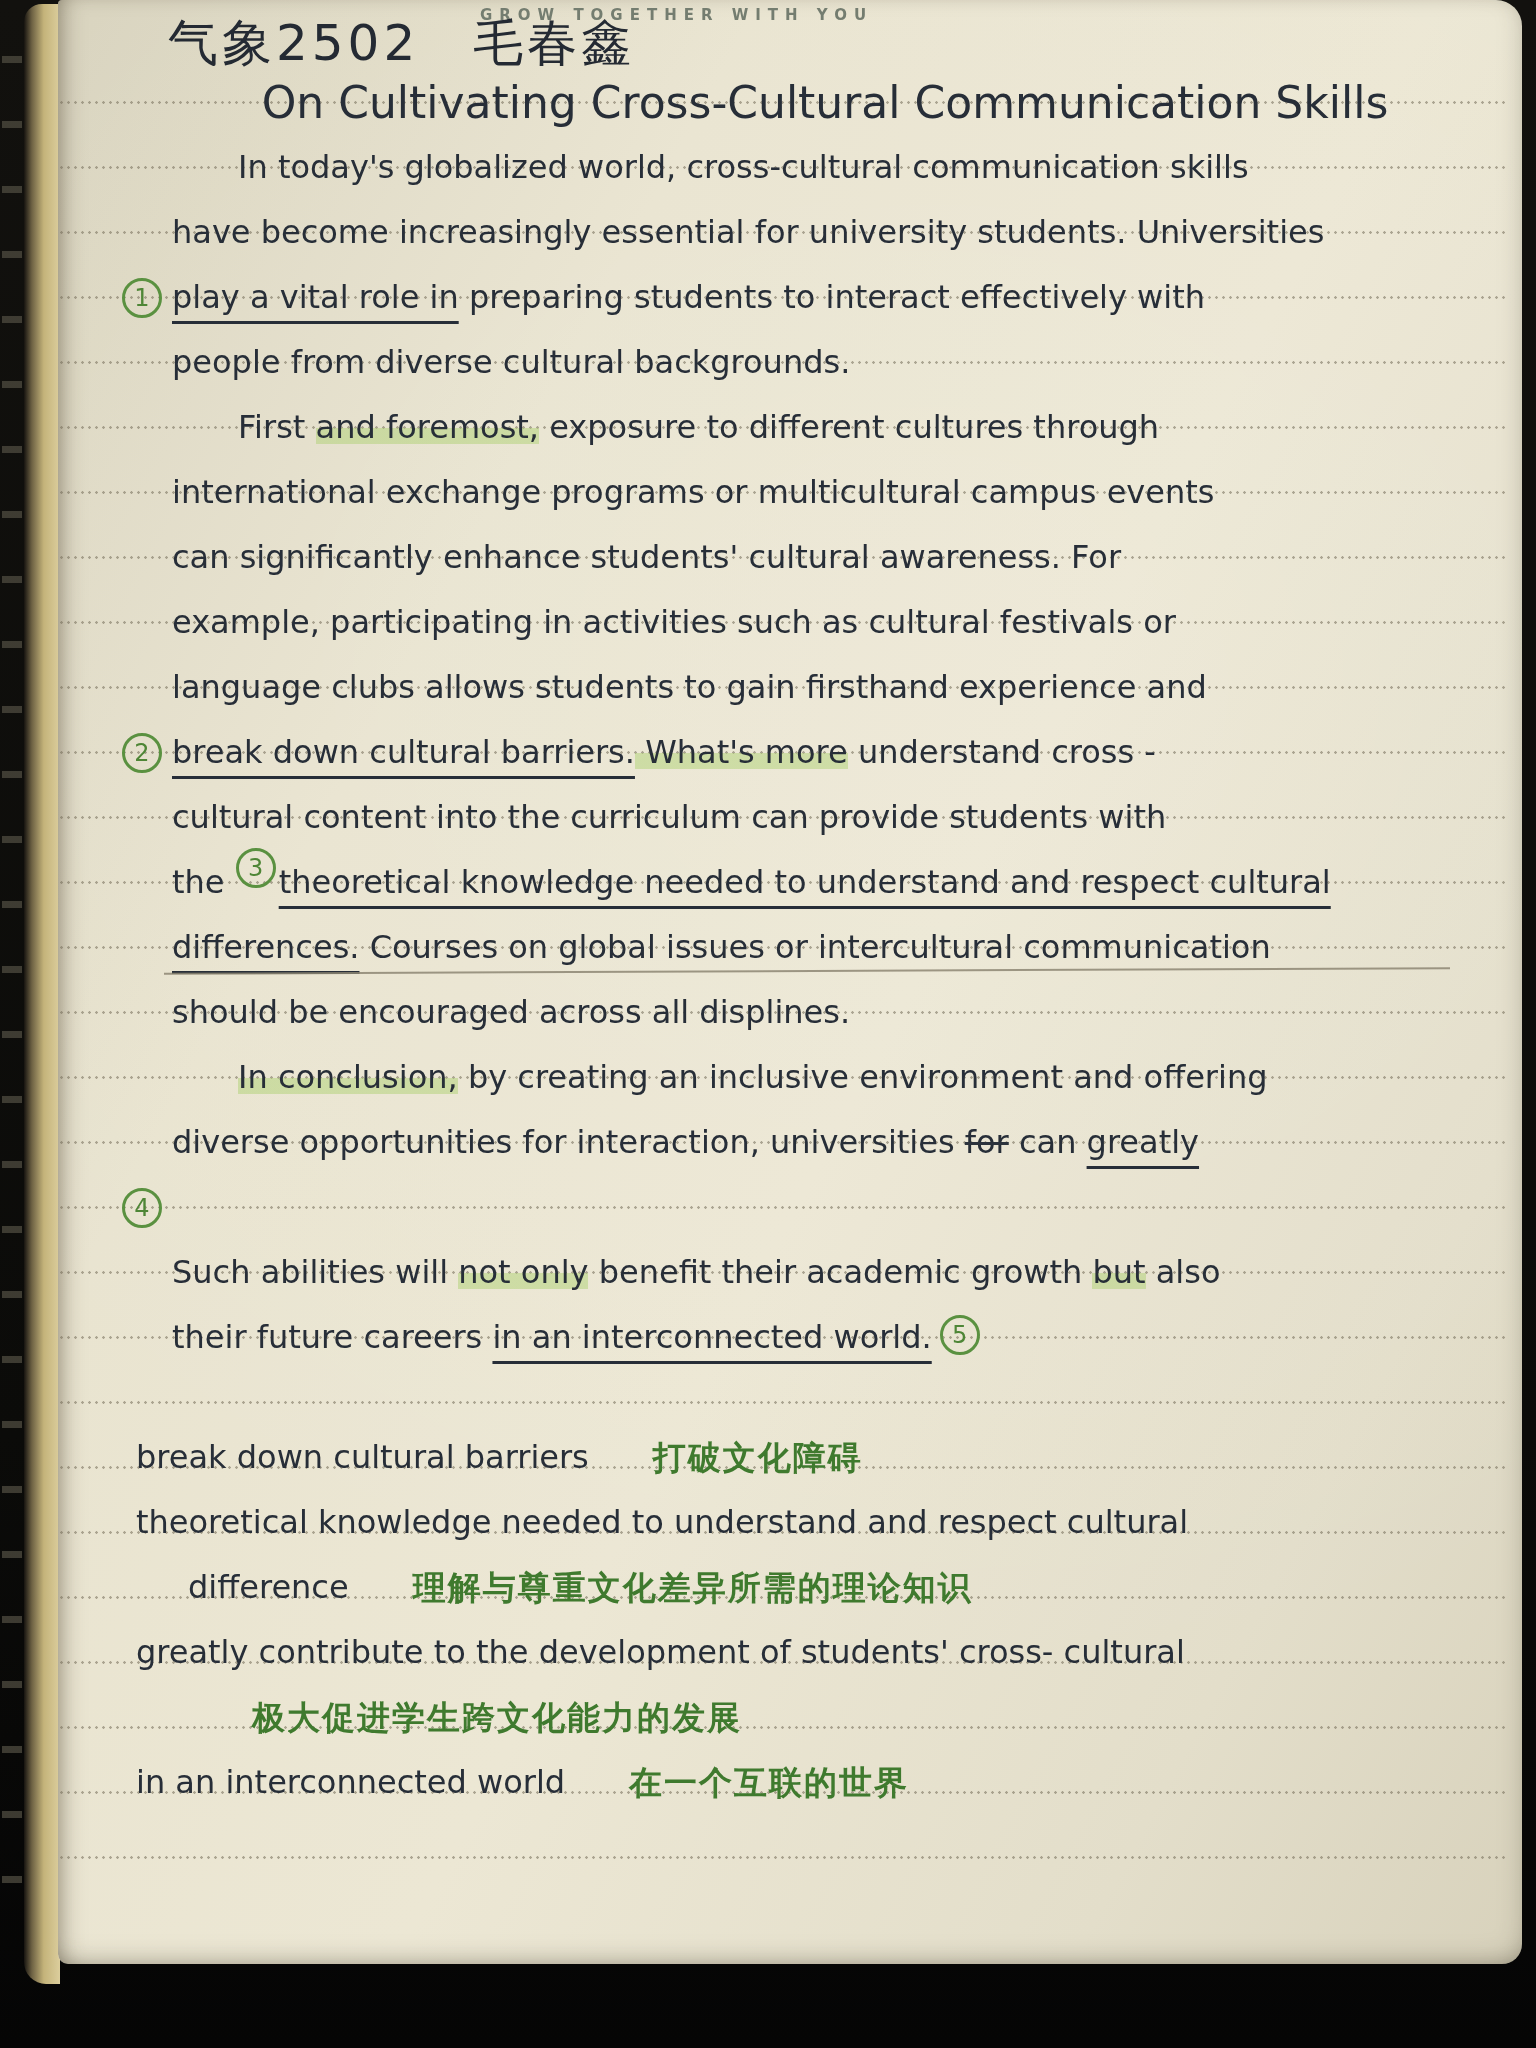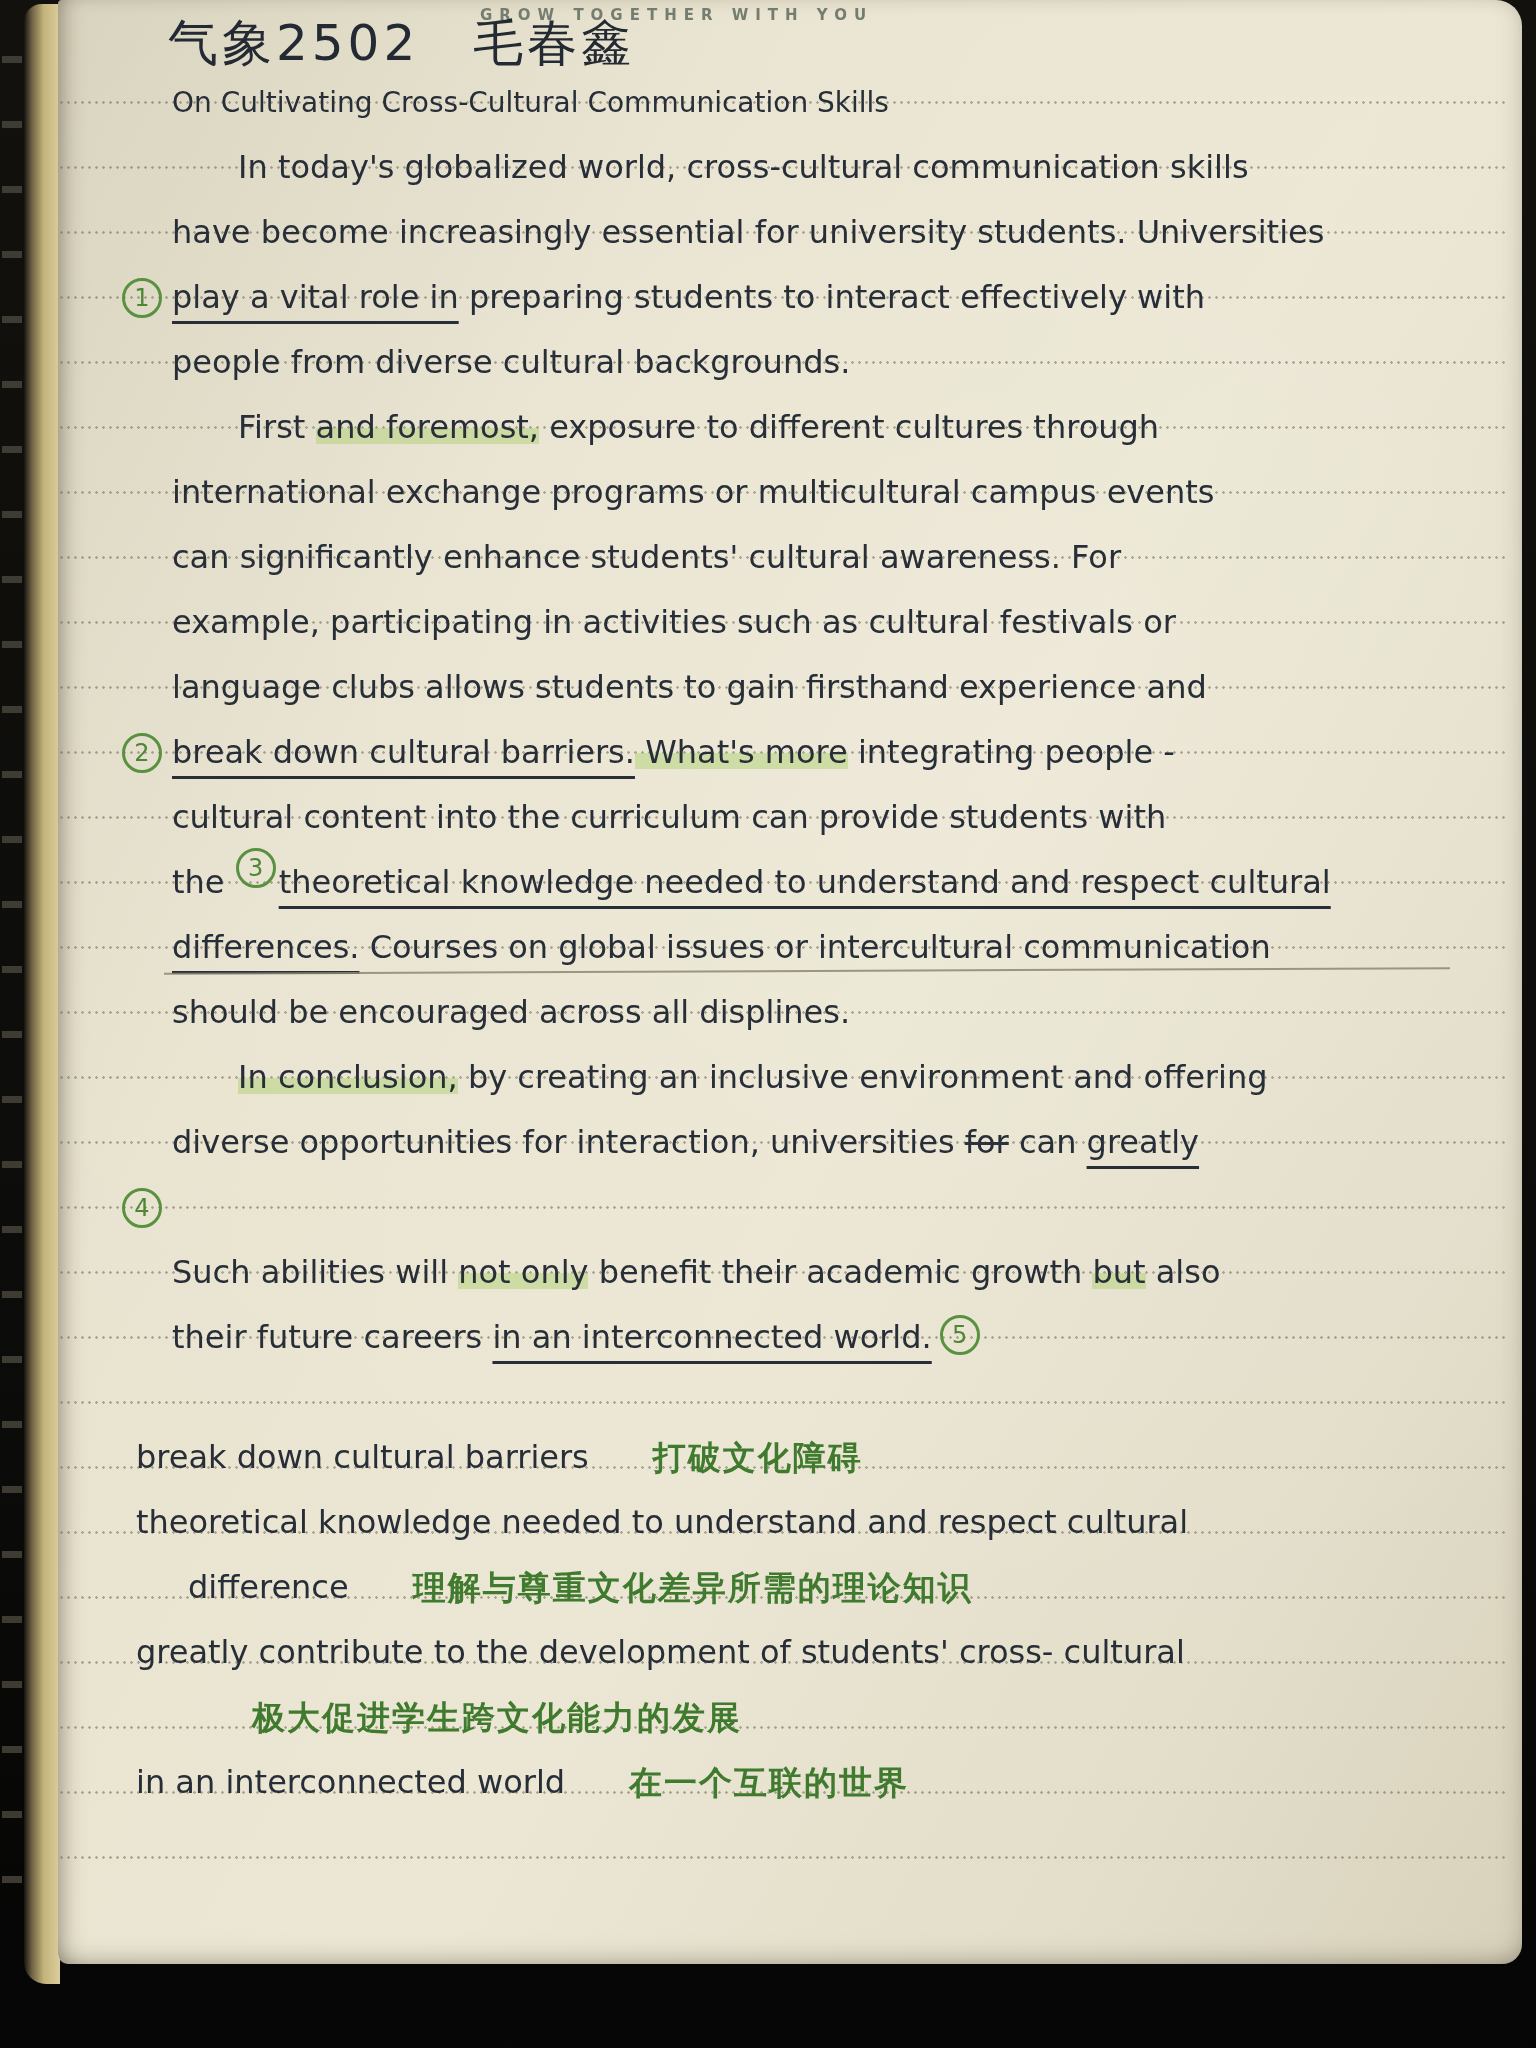--- a/index.html
+++ b/index.html
@@ -45,21 +45,21 @@
     font-size:50px;letter-spacing:4px;white-space:nowrap;
   }
   .name-block .given{margin-left:34px;}
   .essay{
     position:absolute;top:70px;left:114px;right:44px;color:#272e38;
     font-size:32px;
   }
   .line{
     position:relative;height:65px;line-height:65px;white-space:nowrap;
   }
-  .line.title{font-size:28px;}
+  .line.title{text-align:center;font-size:44px;}
   .line.indent{padding-left:66px;}
   .wavy{
     text-decoration-line:underline;text-decoration-style:wavy;
     text-decoration-color:#5a9140;text-decoration-thickness:3.5px;
     text-underline-offset:13px;
     text-decoration:underline;
   }
   .highlight{
     background:linear-gradient(to bottom, rgba(0,0,0,0) 52%,
       rgba(172,208,112,.48) 52%, rgba(172,208,112,.48) 94%, rgba(0,0,0,0) 94%);
@@ -107,21 +107,21 @@
       <div id="essay-paragraphs">
           <div class="line indent"><span>In today's globalized world, cross-cultural communication skills</span></div>
           <div class="line"><span>have become increasingly essential for university students. Universities</span></div>
           <div class="line"><span class="circ margin">1</span><span class="wavy">play a vital role in</span><span> preparing students to interact effectively with</span></div>
           <div class="line"><span>people from diverse cultural backgrounds.</span></div>
           <div class="line indent"><span>First </span><span class="highlight">and foremost,</span><span> exposure to different cultures through</span></div>
           <div class="line"><span>international exchange  programs or multicultural campus events</span></div>
           <div class="line"><span>can significantly enhance students' cultural awareness. For</span></div>
           <div class="line"><span>example, participating in activities such as cultural festivals or</span></div>
           <div class="line"><span>language clubs allows students to gain firsthand experience and</span></div>
-          <div class="line"><span class="circ margin">2</span><span class="wavy">break down cultural barriers.</span><span class="highlight"> What's more</span><span> integrating people -</span></div>
+          <div class="line"><span class="circ margin">2</span><span class="wavy">break down cultural barriers.</span><span class="highlight"> What's more</span><span> understand cross -</span></div>
           <div class="line"><span>cultural content into the curriculum can provide students with</span></div>
           <div class="line"><span>the </span><span class="circ inline">3</span><span class="wavy">theoretical knowledge needed to understand and respect cultural</span></div>
           <div class="line pencil"><span class="wavy">differences.</span><span> Courses on global issues or intercultural communication</span></div>
           <div class="line"><span>should be encouraged across all displines.</span></div>
           <div class="line indent"><span class="highlight">In conclusion,</span><span> by creating an inclusive environment and offering</span></div>
           <div class="line"><span>diverse opportunities for interaction, universities </span><span class="strike">for</span><span> can </span><span class="wavy">greatly</span></div>
           <div class="line"><span class="circ margin">4</span></div>
           <div class="line"><span>Such abilities will </span><span class="highlight">not only</span><span> benefit their academic growth </span><span class="highlight">but</span><span> also</span></div>
           <div class="line"><span>their future careers </span><span class="wavy">in an interconnected world.</span><span class="circ tail">5</span></div>
         </div>

